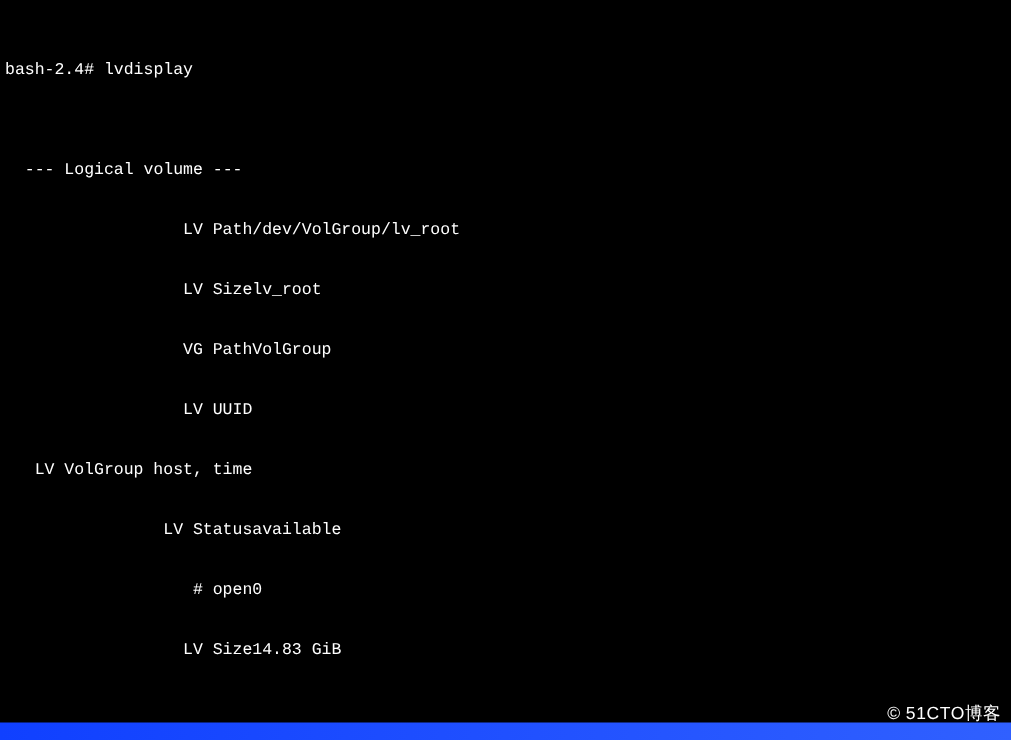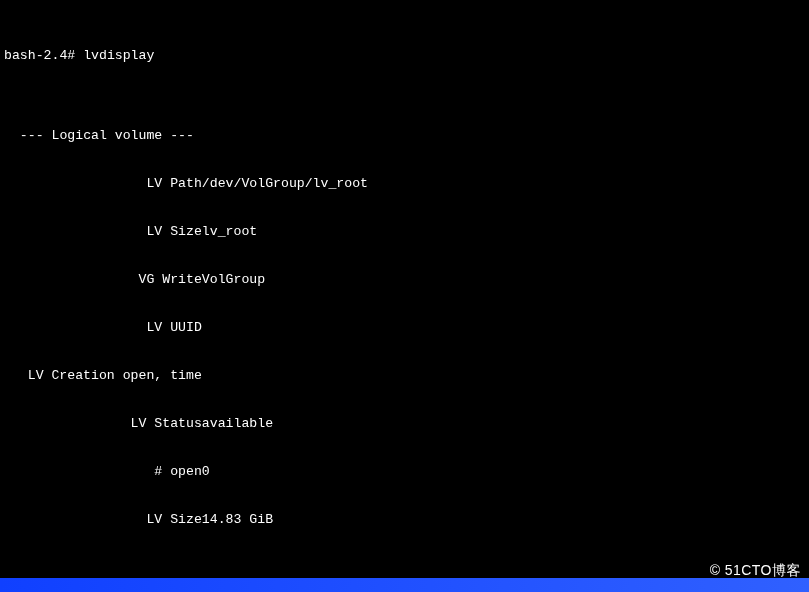--- a/index.html
+++ b/index.html
@@ -48,23 +48,23 @@
 <div class="terminal">
 
   <div class="prompt">
     <span>bash-2.4# </span><span>lvdisplay</span>
   </div>
 
   
   <div>  --- Logical volume ---</div>
   <div class="row"><span class="col-indent"></span><span class="col-key">LV Path</span><span>/dev/VolGroup/lv_root</span></div>
   <div class="row"><span class="col-indent"></span><span class="col-key">LV Size</span><span>lv_root</span></div>
-  <div class="row"><span class="col-indent"></span><span class="col-key">VG Write</span><span>VolGroup</span></div>
+  <div class="row"><span class="col-indent"></span><span class="col-key">VG Path</span><span>VolGroup</span></div>
   <div class="row"><span class="col-indent"></span><span class="col-key">LV UUID</span></div>
-  <div class="row"><span class="col-indent"></span><span class="col-key">LV Creation open, time</span></div>
+  <div class="row"><span class="col-indent"></span><span class="col-key">LV VolGroup host, time</span></div>
   <div class="row"><span class="col-indent"></span><span class="col-key">LV Status</span><span>available</span></div>
   <div class="row"><span class="col-indent"></span><span class="col-key"># open</span><span>0</span></div>
   <div class="row"><span class="col-indent"></span><span class="col-key">LV Size</span><span>14.83 GiB</span></div>
   
   
   
   
   
   
 

